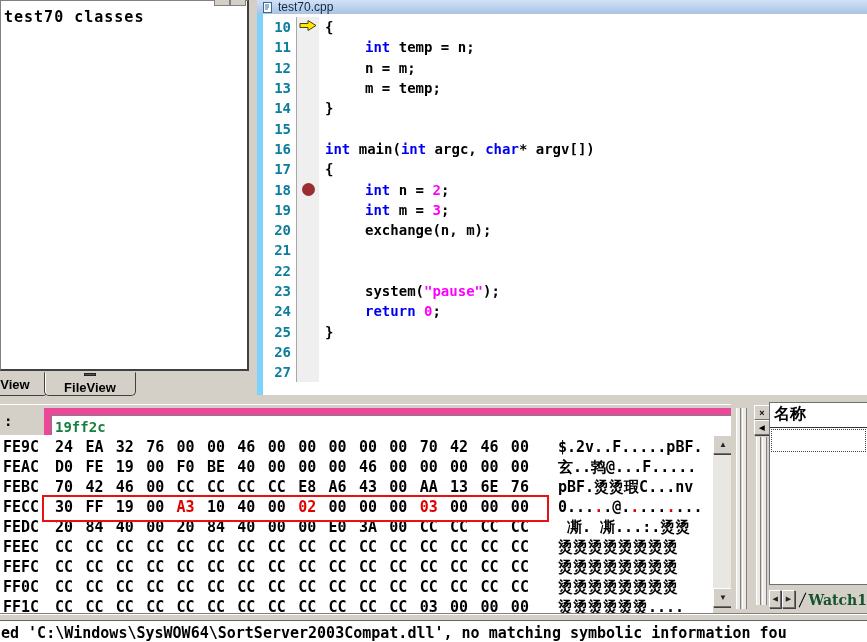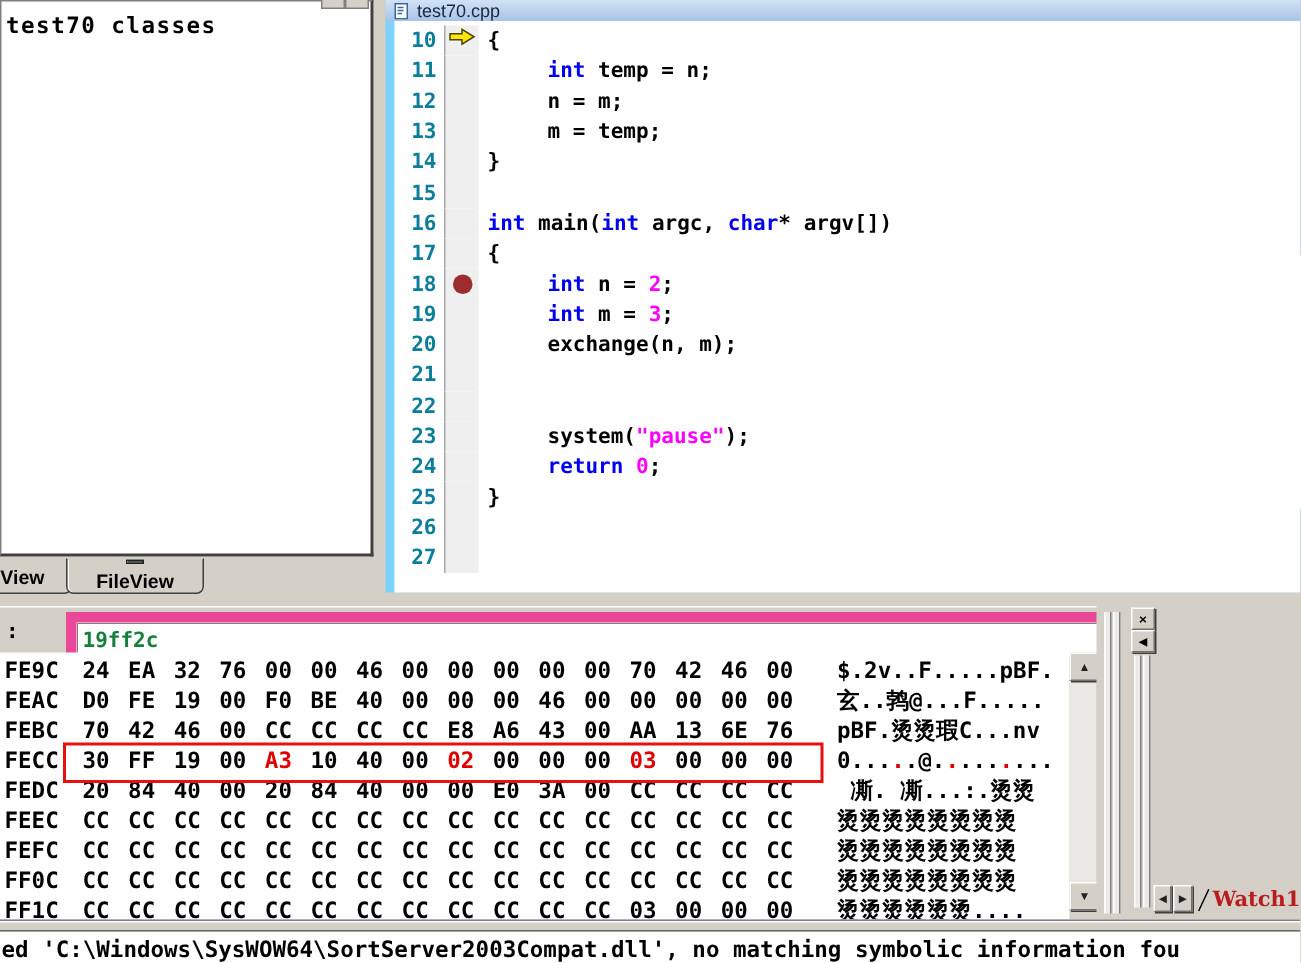--- a/index.html
+++ b/index.html
@@ -74,21 +74,21 @@
   .wg1{left:5px;} .wg2{left:11px;}
   #watch-main{position:absolute;left:18px;top:2px;right:0;bottom:28px;background:#fff;
     border:1px solid #707070;border-right:none;overflow:hidden;}
   #watch-header{font:bold 16px "Liberation Sans",sans-serif;color:#000;padding:1px 4px 2px 4px;
     border-bottom:1px solid #303030;}
   #watch-empty-row{height:21px;border:1px dotted #444;margin:1px 1px 0 1px;}
   #watch-tabbar{position:absolute;left:18px;bottom:5px;right:0;height:18px;display:flex;align-items:flex-end;gap:1px;}
   .tab-nav-btn{width:14px;height:16px;background:#D4D0C8;border:1px solid;border-color:#fff #707070 #707070 #fff;
     box-shadow:1px 1px 0 #404040;font-size:7px;color:#222;display:flex;align-items:center;justify-content:center;}
   .tab-slash{width:1px;height:16px;background:#000;transform:rotate(25deg);margin:0 5px 0 6px;}
-  #watch-tab-label{font:bold 14px "DejaVu Serif",serif;color:#b91c1c;}
+  #watch-tab-label{font:bold 14px "DejaVu Serif",serif;color:#14532d;}
 
   
   #status{position:absolute;left:0;top:613px;width:867px;height:29px;background:#fff;}
   #status-border{height:6px;background:#D4D0C8;border-top:1px solid #808080;border-bottom:1px solid #666;
     box-shadow:inset 0 1px 0 #fff;}
   #status-text{font:bold 15px "DejaVu Sans Mono",monospace;color:#000;padding:3px 0 0 1px;white-space:pre;}
 </style>
 </head>
 <body>
 
@@ -433,20 +433,24 @@
 <div id="mem-watch-divider">
   <div class="grip g1"></div>
   <div class="grip g2"></div>
 </div>
 
 <div id="watch">
   <div class="mini-btn" id="watch-close">×</div>
   <div class="mini-btn" id="watch-collapse">◀</div>
   <div class="watch-grip wg1"></div>
   <div class="watch-grip wg2"></div>
+  <div id="watch-main">
+    <div id="watch-header">名称</div>
+    <div id="watch-empty-row"></div>
+  </div>
   <div id="watch-tabbar">
     <div class="tab-nav-btn">◀</div>
     <div class="tab-nav-btn">▶</div>
     <div class="tab-slash"></div>
     <div id="watch-tab-label">Watch1</div>
   </div>
 </div>
 
 <div id="status">
   <div id="status-border"></div>

